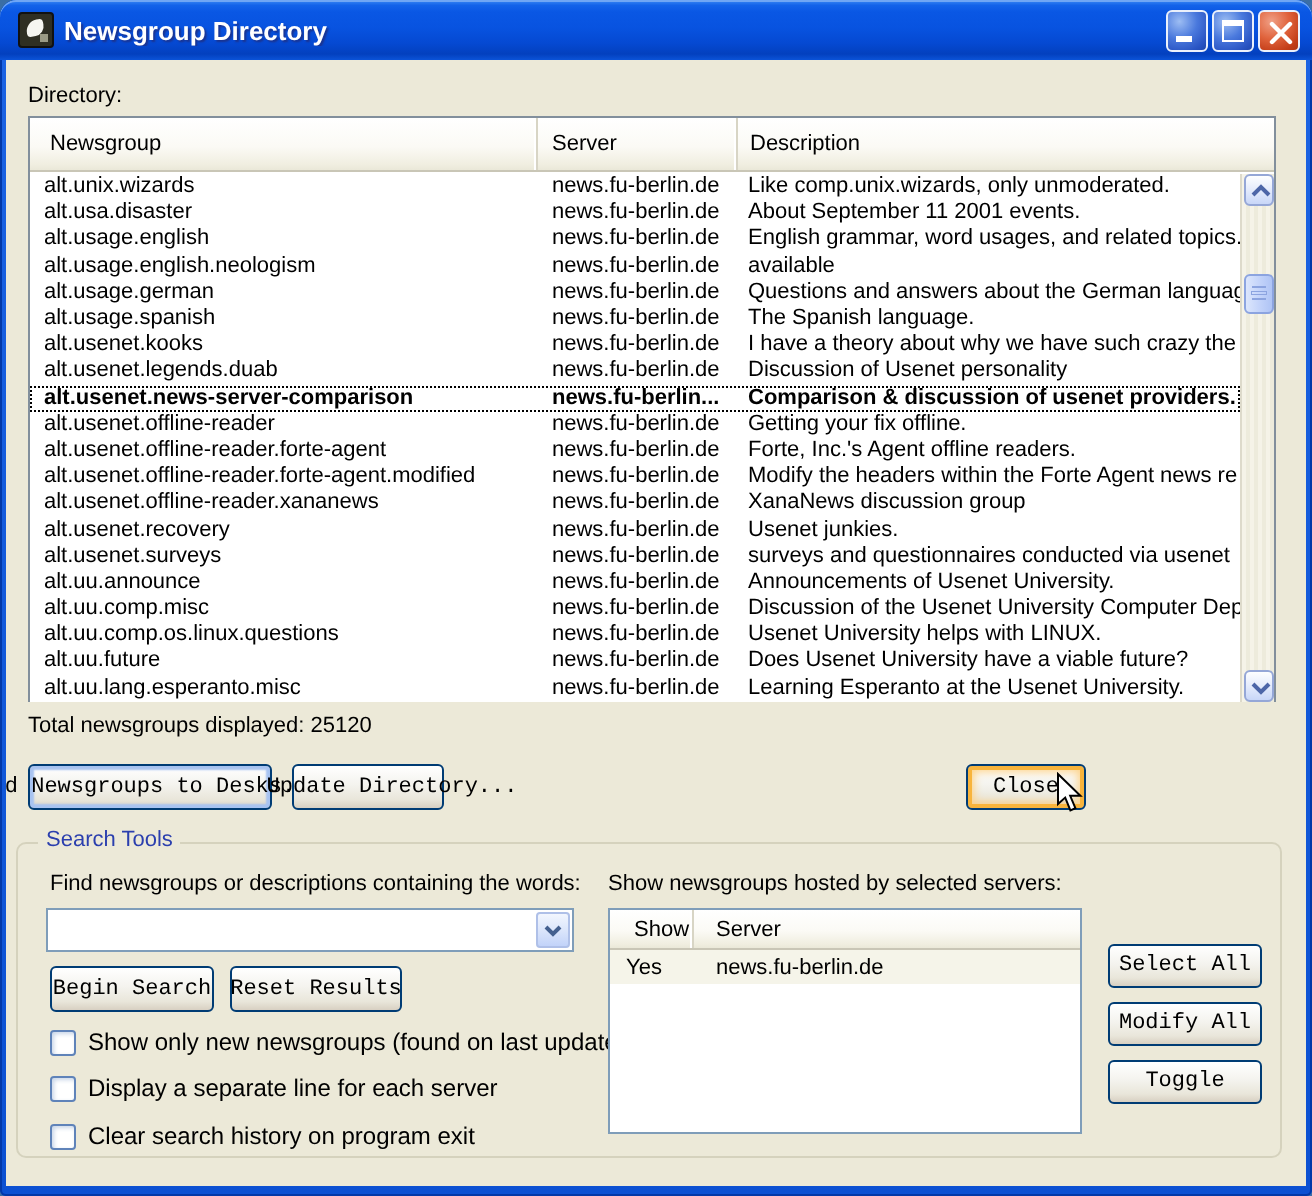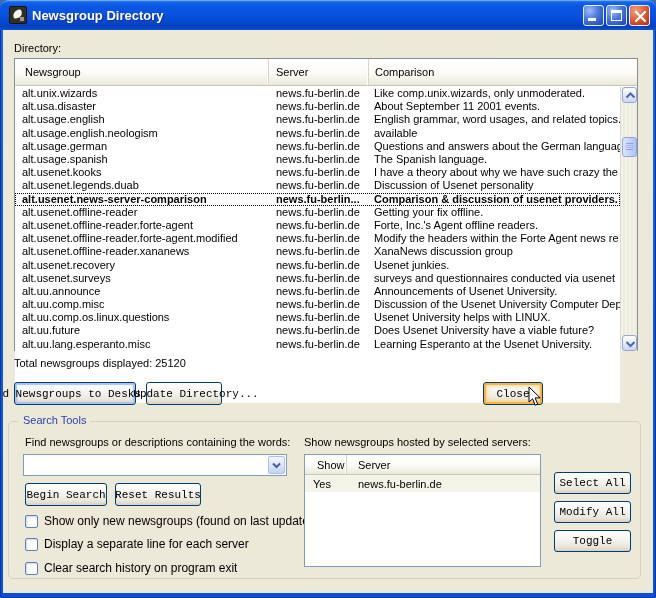--- a/index.html
+++ b/index.html
@@ -43,21 +43,21 @@
   
   .listview { position:absolute; left:11px; top:28px; width:624px; height:293px;
     background:#fff; border:1px solid #828F9C; }
   .lv-header { display:flex; height:27px; background:linear-gradient(180deg,#FFFFFF 0%,#FBFAF5 55%,#F0EEE0 90%,#EAE8D8 100%);
     border-bottom:1px solid #C9C6B6; }
   .hcell { font-size:11px; color:#000; display:flex; align-items:center; overflow:hidden; white-space:nowrap;
     border-right:1px solid #D8D5C5; box-shadow:inset -1px 0 0 #FFFFFF; }
   .hcell.col-ng { padding-left:10px; }
   .hcell.col-sv { padding-left:7px; }
   .hcell.col-de { padding-left:6px; border-right:none; box-shadow:none; }
-  .lv-body { position:absolute; left:0; top:28px; width:605px; height:316px; overflow:hidden; background:#fff; }
+  .lv-body { position:absolute; left:0; top:28px; width:605px; height:264px; overflow:hidden; background:#fff; }
   .lv-row { display:flex; height:13.2px; align-items:center; }
   .lv-row.selected { font-weight:bold; outline:1px dotted #000; outline-offset:-1px; }
   .cell { font-size:11px; color:#000; white-space:nowrap; overflow:hidden; line-height:13px; }
   .col-ng { width:254px; flex:0 0 254px; }
   .col-sv { width:100px; flex:0 0 100px; }
   .col-de { flex:1 1 auto; min-width:0; }
   .cell.col-ng { padding-left:7px; }
   .cell.col-sv { padding-left:7px; }
   .cell.col-de { padding-left:5px; }
 
@@ -138,21 +138,21 @@
   </div>
 
   <div class="client">
 
     <div class="label" style="left:11px; top:12px;">Directory:</div>
 
     <div class="listview">
       <div class="lv-header">
         <div class="hcell col-ng">Newsgroup</div>
         <div class="hcell col-sv">Server</div>
-        <div class="hcell col-de">Comparison</div>
+        <div class="hcell col-de">Description</div>
       </div>
       <div class="lv-body" id="dir-rows">
           <div class="lv-row">
             <div class="cell col-ng">alt.unix.wizards</div>
             <div class="cell col-sv">news.fu-berlin.de</div>
             <div class="cell col-de">Like comp.unix.wizards, only unmoderated.</div>
           </div>
           <div class="lv-row">
             <div class="cell col-ng">alt.usa.disaster</div>
             <div class="cell col-sv">news.fu-berlin.de</div>

